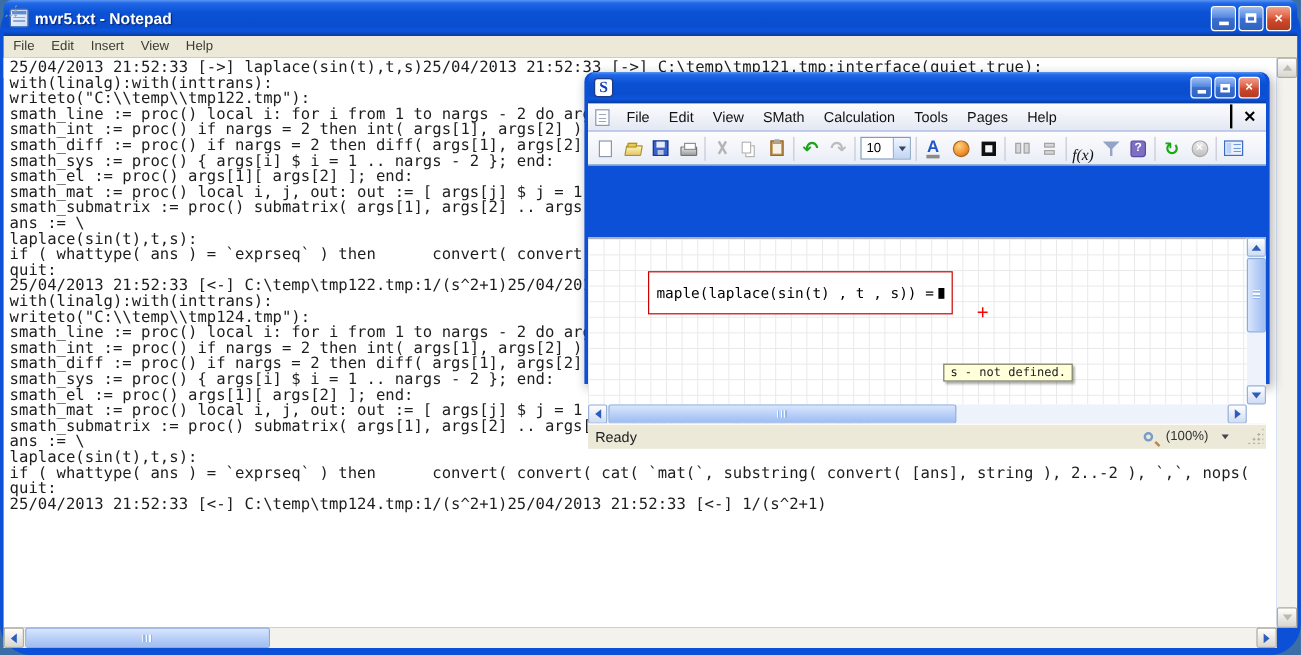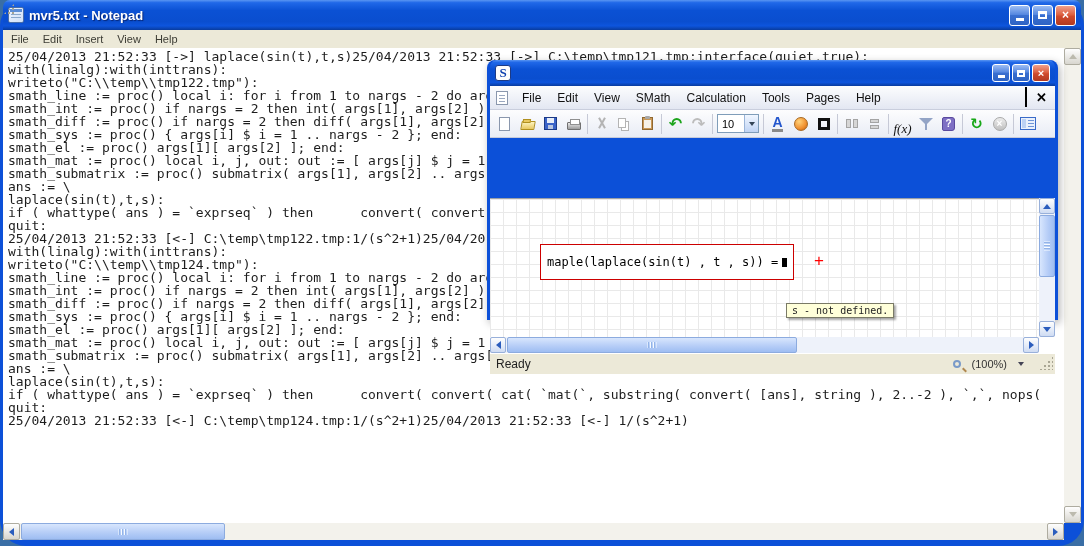--- a/index.html
+++ b/index.html
@@ -126,21 +126,21 @@
     border:1px solid #a8a8a8;color:#fff;font-size:10px;font-weight:bold;text-align:center;line-height:12px;}
   .i-panel{width:16px;height:13px;background:#eaf1fc;border:1px solid #3a6bc8;position:relative;}
   .i-panel::before{content:"";position:absolute;left:1px;top:1px;bottom:1px;width:4px;background:#bcd2f4;}
   .i-panel::after{content:"";position:absolute;left:7px;right:1px;top:2px;height:8px;
     background:repeating-linear-gradient(180deg,#6f96d8 0 1px,transparent 1px 3px);}
 
   #sm-canvas-wrap{position:absolute;left:3px;top:138px;width:565px;height:155px;background:#fff;}
   #sm-canvas{position:absolute;left:0;top:0;width:549px;height:139px;overflow:hidden;background:#fff;
     background-image:linear-gradient(#e9e9e9 1px,transparent 1px),linear-gradient(90deg,#e9e9e9 1px,transparent 1px);
     background-size:13px 13px;border-top:1px solid #9aa0a8;}
-  #formula-box{position:absolute;left:50px;top:45px;height:27px;display:flex;align-items:center;
+  #formula-box{position:absolute;left:50px;top:27px;height:27px;display:flex;align-items:center;
     padding:17px 6px;background:#fff;border:1px solid #cc0000;}
   #formula-box .ftext{font-family:"DejaVu Sans Mono",monospace;font-size:12px;color:#000;white-space:pre;}
   .placeholder-sq{display:inline-block;width:5px;height:9px;background:#000;margin-left:4px;}
   #canvas-cursor{position:absolute;left:324px;top:55px;color:#f00;font-size:17px;font-weight:normal;line-height:14px;}
   #error-tooltip{position:absolute;left:296px;top:104px;background:#ffffd9;border:1px solid #7a7a66;
     box-shadow:2px 2px 2px rgba(0,0,0,.35);padding:1px 5px;
     font-family:"DejaVu Sans Mono",monospace;font-size:10px;color:#222;white-space:nowrap;}
   
   #sm-vscroll{left:549px;top:0;width:16px;height:139px;background:#eef2fa;position:absolute;}
   #sm-hscroll{left:0;top:139px;width:549px;height:16px;background:#eef2fa;position:absolute;}

